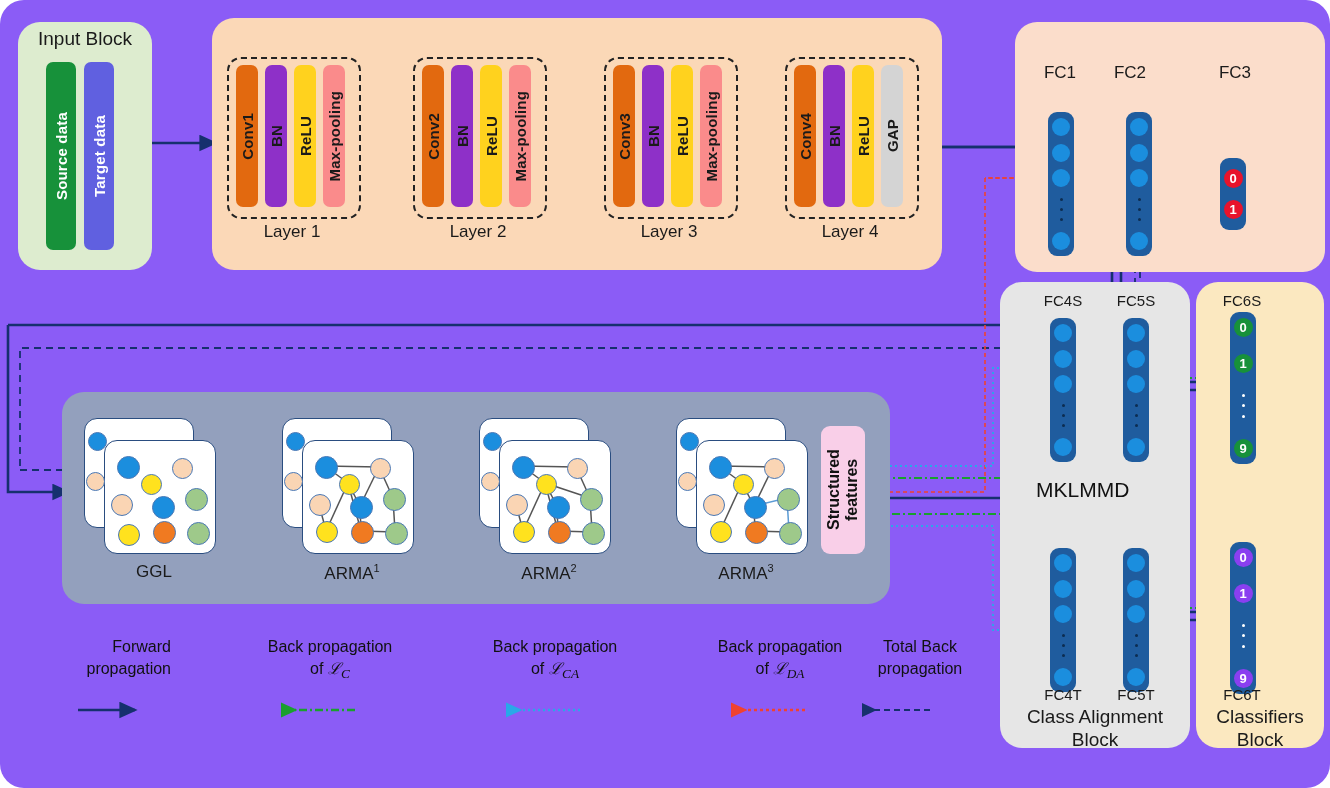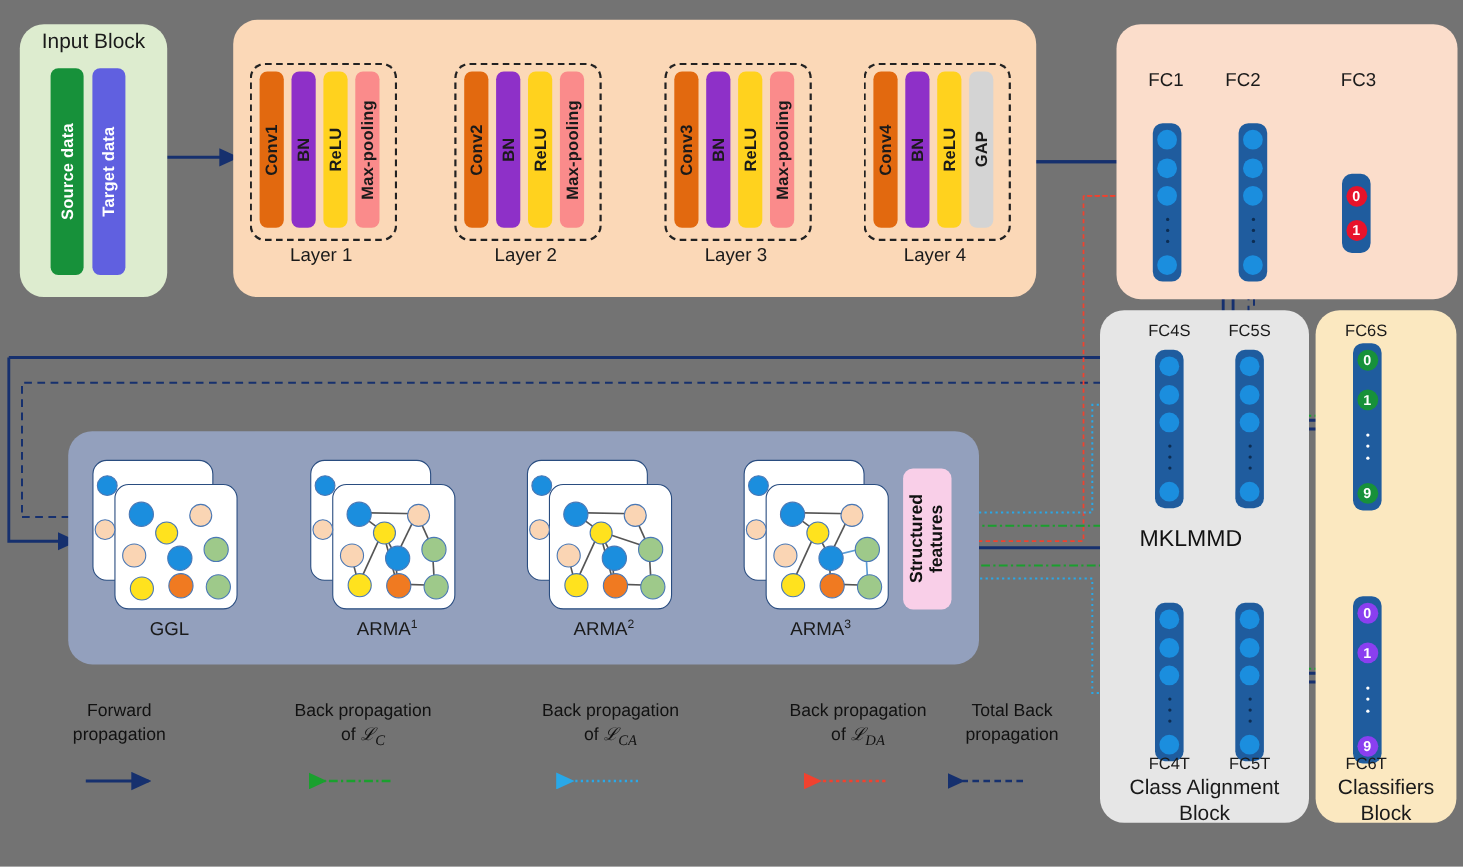--- a/index.html
+++ b/index.html
@@ -1,17 +1,17 @@
 <!DOCTYPE html>
 <html><head>
 <meta charset="utf-8">
 <style>
   html,body{margin:0;padding:0;background:#fff;}
   body{font-family:"Liberation Sans", sans-serif;}
-  #stage{position:relative;width:1330px;height:788px;background:#737373;overflow:hidden;}
+  #stage{position:relative;width:1330px;height:788px;background:#8b5cf6;overflow:hidden;border-radius:24px;}
   .blk{position:absolute;border-radius:22px;}
   .blk-title{position:absolute;font-size:19px;color:#1a1a1a;text-align:center;white-space:nowrap;}
   .lbl{position:absolute;font-size:17px;color:#1a1a1a;text-align:center;white-space:nowrap;}
   .lbl-sm{position:absolute;font-size:15px;color:#1a1a1a;text-align:center;white-space:nowrap;}
 
   
   .vbar{position:absolute;border-radius:7px;display:flex;align-items:center;justify-content:center;}
   .vbar span{writing-mode:vertical-rl;transform:rotate(180deg);font-size:15px;font-weight:600;letter-spacing:.2px;color:#1a1a1a;white-space:nowrap;}
   .dashbox{position:absolute;border:2px dashed #222;border-radius:14px;}
 
@@ -493,21 +493,21 @@
 
   <div class="lbl-sm" style="left:1033px;top:686px;width:60px;">FC4T</div>
   <div class="lbl-sm" style="left:1106px;top:686px;width:60px;">FC5T</div>
   <div class="lbl-sm" style="left:1212px;top:686px;width:60px;">FC6T</div>
 
   <div class="blk-title" style="left:1000px;top:706px;width:190px;">Class Alignment</div>
   <div class="blk-title" style="left:1000px;top:729px;width:190px;">Block</div>
   <div class="blk-title" style="left:1196px;top:706px;width:128px;">Classifiers</div>
   <div class="blk-title" style="left:1196px;top:729px;width:128px;">Block</div>
 
-  <div class="legend-t" style="left:46px;top:636px;width:125px;">
+  <div class="legend-t" style="left:46px;top:636px;width:125px;text-align:right;">
     <div>Forward</div>
     <div>propagation</div>
   </div>
   <div class="legend-t" style="left:250px;top:636px;width:160px;">
     <div>Back propagation</div>
     <div>of&nbsp;<i style="font-family:'Liberation Serif',serif;">ℒ</i><sub style="font-style:italic;font-family:'Liberation Serif',serif;">C</sub></div>
   </div>
   <div class="legend-t" style="left:475px;top:636px;width:160px;">
     <div>Back propagation</div>
     <div>of&nbsp;<i style="font-family:'Liberation Serif',serif;">ℒ</i><sub style="font-style:italic;font-family:'Liberation Serif',serif;">CA</sub></div>

